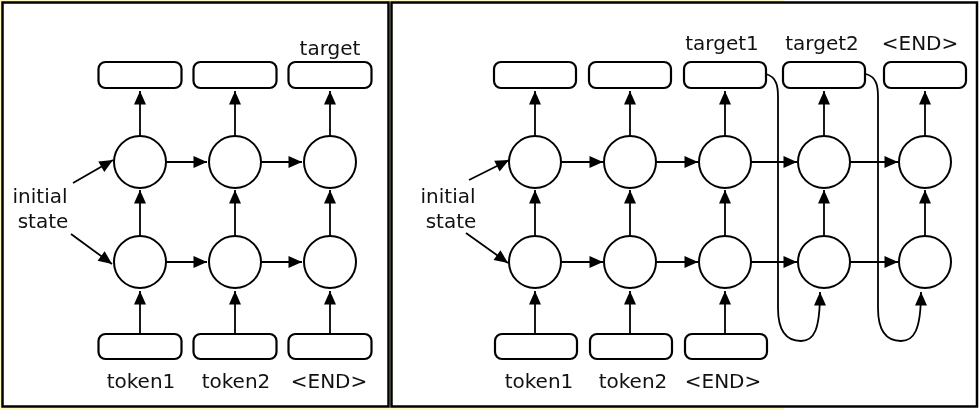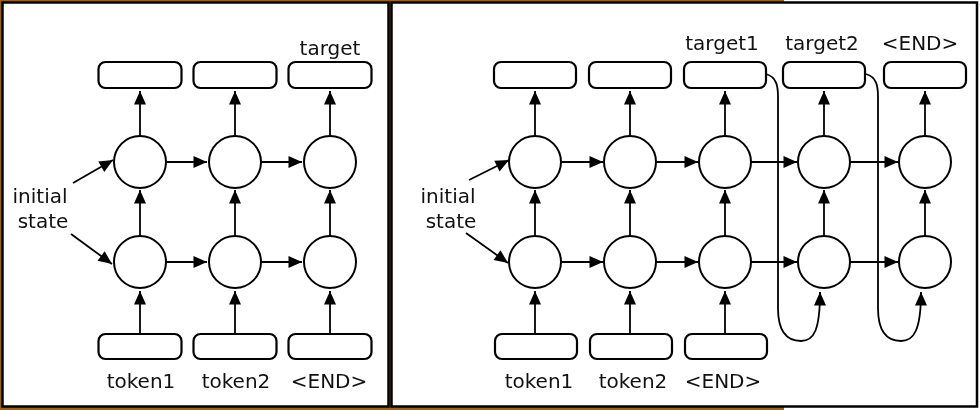--- a/index.html
+++ b/index.html
@@ -1,16 +1,16 @@
 <!DOCTYPE html>
 <html><head>
 <meta charset="utf-8">
 <style>
   html, body { margin: 0; padding: 0; background: #ffffff; }
-  .stage { width: 784px; height: 410px; position: relative; background: #a16207; }
+  .stage { width: 784px; height: 410px; position: relative; background: #fef9c3; }
   svg { display: block; }
   .panel  { fill: #ffffff; stroke: #000000; stroke-width: 2.5; }
   .box    { fill: #ffffff; stroke: #000000; stroke-width: 2.2; }
   .node   { fill: #ffffff; stroke: #000000; stroke-width: 2; }
   .arrow  { fill: none; stroke: #000000; stroke-width: 1.8; marker-end: url(#ah); }
   .lbl    { font-family: "DejaVu Sans", sans-serif; font-size: 20px; fill: #111111; }
 </style>
 </head>
 <body>
 

